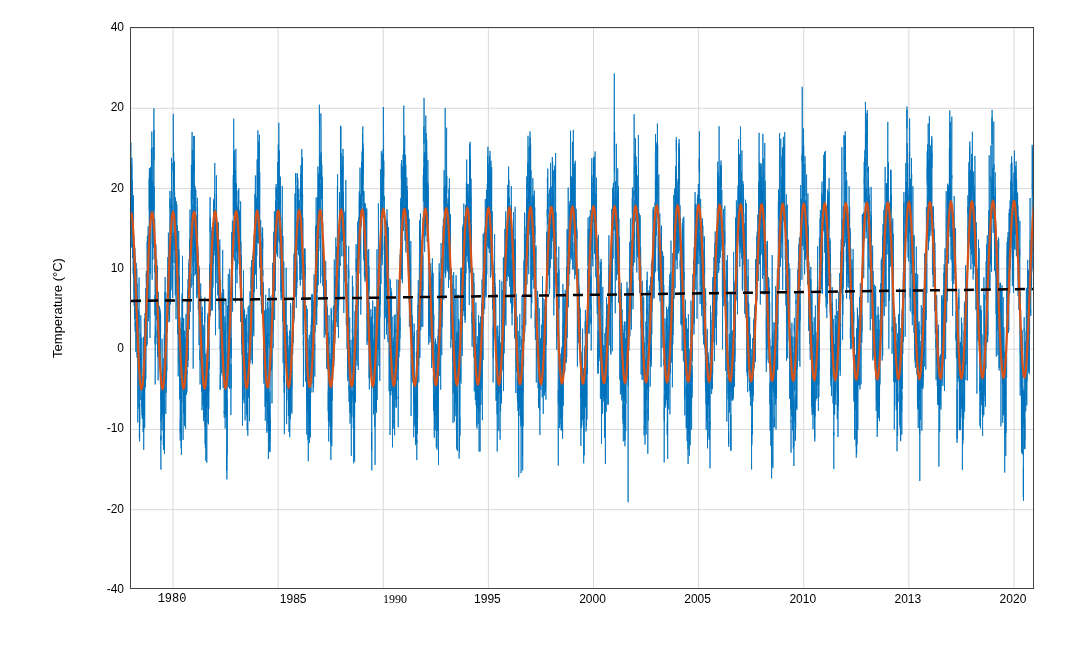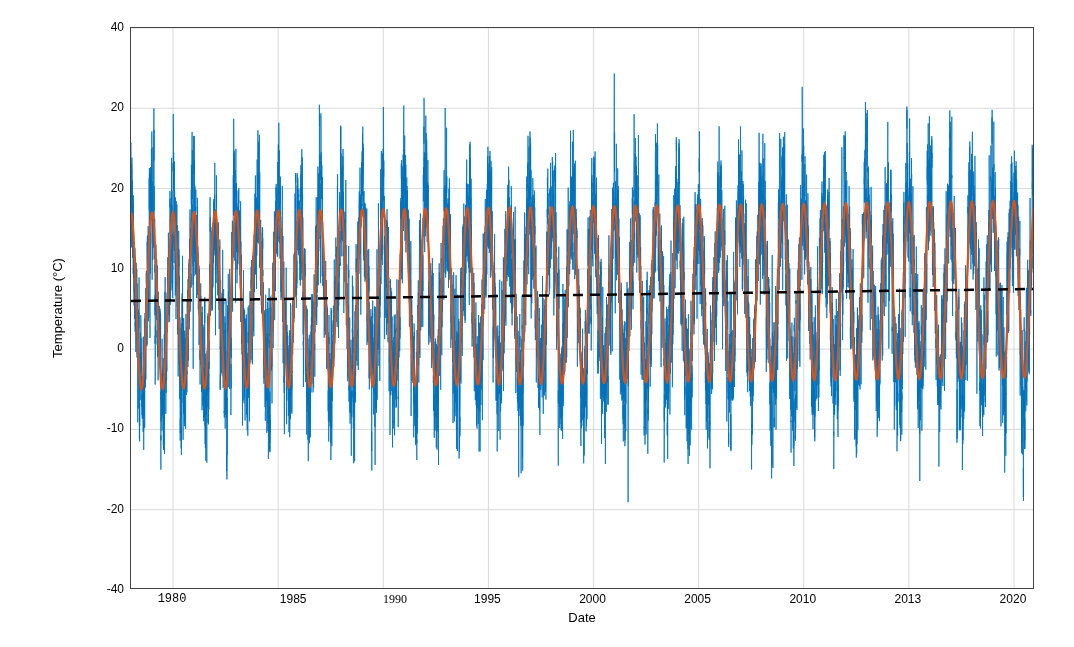--- a/index.html
+++ b/index.html
@@ -102,21 +102,20 @@
       <div class="tick-label-x" style="left: 395px; font-family: Liberation Serif, serif;">1990</div>
       <div class="tick-label-x" style="left: 487.395px;">1995</div>
       <div class="tick-label-x" style="left: 592.512px;">2000</div>
       <div class="tick-label-x" style="left: 697.628px;">2005</div>
       <div class="tick-label-x" style="left: 802.744px; text-align: right;">2010</div>
       <div class="tick-label-x" style="left: 907.86px;">2013</div>
       <div class="tick-label-x" style="left: 1012.98px;">2020</div>
     </div>
 
   <div class="ylabel">Temperature (°C)</div>
-  <div class="xlabel">Date</div>
 
   <div class="plot-area">
     <svg class="grid" width="904" height="562">
         <line x1="0" x2="904" y1="562" y2="562"></line>
         <line x1="0" x2="904" y1="481.7142857142857" y2="481.7142857142857"></line>
         <line x1="0" x2="904" y1="401.42857142857144" y2="401.42857142857144"></line>
         <line x1="0" x2="904" y1="321.14285714285717" y2="321.14285714285717"></line>
         <line x1="0" x2="904" y1="240.8571428571429" y2="240.8571428571429"></line>
         <line x1="0" x2="904" y1="160.57142857142856" y2="160.57142857142856"></line>
         <line x1="0" x2="904" y1="80.28571428571433" y2="80.28571428571433"></line>

